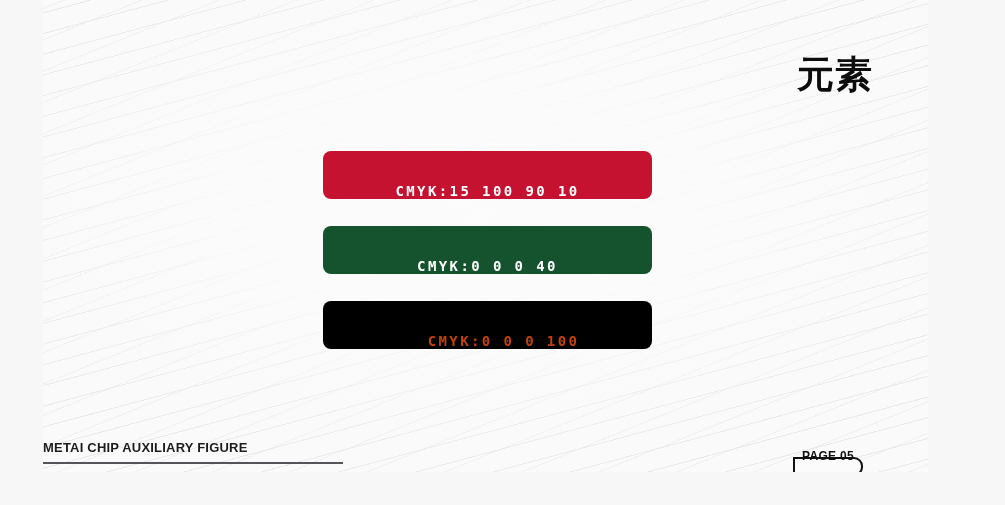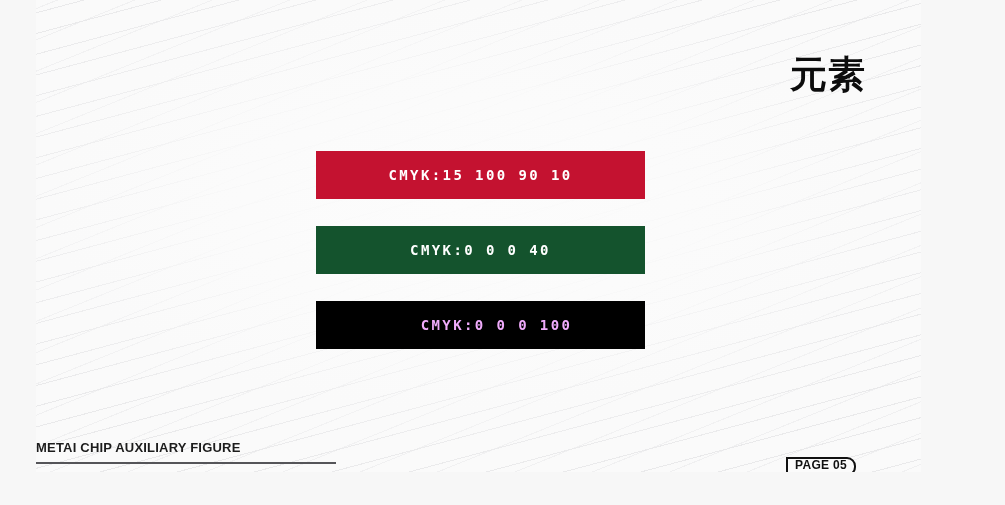--- a/index.html
+++ b/index.html
@@ -13,21 +13,21 @@
 
   body {
     background: #f7f7f7;
     font-family: "Liberation Sans", sans-serif;
     position: relative;
   }
 
   
   #slide {
     position: absolute;
-    left: 36px;
+    left: 43px;
     top: 0;
     width: 885px;
     height: 472px;
     background: #fafafa;
     overflow: hidden;
   }
 
   
   #texture {
     position: absolute;
@@ -100,23 +100,24 @@
   
   .bars {
     position: absolute;
     left: 280px;
     top: 151px;
     width: 329px;
   }
   .bar {
     height: 48px;
     display: flex;
-    align-items: center;
+    align-items: flex-end;
     justify-content: center;
     margin-bottom: 27px;
+    border-radius: 8px;
   }
   .bar:last-child { margin-bottom: 0; }
 
   .bar-label {
     font-family: "DejaVu Sans Mono", monospace;
     font-size: 14px;
     font-weight: 700;
     color: #ffffff;
     letter-spacing: 2.4px;
     white-space: pre;
@@ -149,21 +150,21 @@
   .page-badge {
     position: absolute;
     left: 750px;
     top: 457px;
     height: 19px;
     padding: 0 7px 12px 7px;
     border: 2px solid #111111;
     border-radius: 0 9px 9px 0;
     background: #fbfbfb;
     display: flex;
-    align-items: flex-start;
+    align-items: flex-end;
     justify-content: center;
   }
   .page-badge span {
     font-size: 12px;
     font-weight: 700;
     color: #111111;
     letter-spacing: 0.3px;
     line-height: 1;
     white-space: nowrap;
   }
@@ -185,21 +186,21 @@
 
       <div class="bar" style="background: rgb(196, 18, 48);">
         <span class="bar-label" style="color: rgb(255, 255, 255);">CMYK:15 100 90 10</span>
       </div>
 
       <div class="bar" style="background: #14532d;">
         <span class="bar-label" style="color: rgb(255, 255, 255);">CMYK:0 0 0 40</span>
       </div>
 
       <div class="bar" style="background: rgb(0, 0, 0);">
-        <span class="bar-label" style="color: #f0abfc; margin-left: 32px;">CMYK:0 0 0 100</span>
+        <span class="bar-label" style="color: #c2410c; margin-left: 32px;">CMYK:0 0 0 100</span>
       </div>
 
     </div>
 
     <div class="footer-title">METAI CHIP AUXILIARY FIGURE</div>
     <div class="footer-rule" style="background: rgb(85, 85, 89);"></div>
 
     <div class="page-badge" style="border-color: rgb(17, 17, 17);">
       <span>PAGE 05</span>
     </div>

